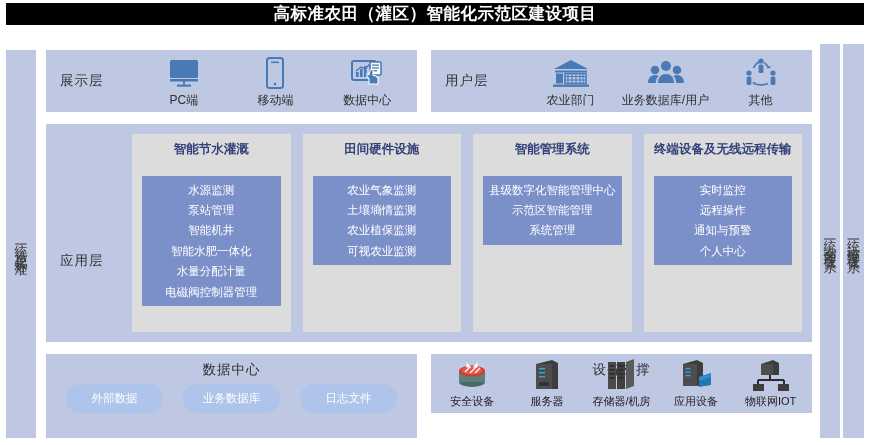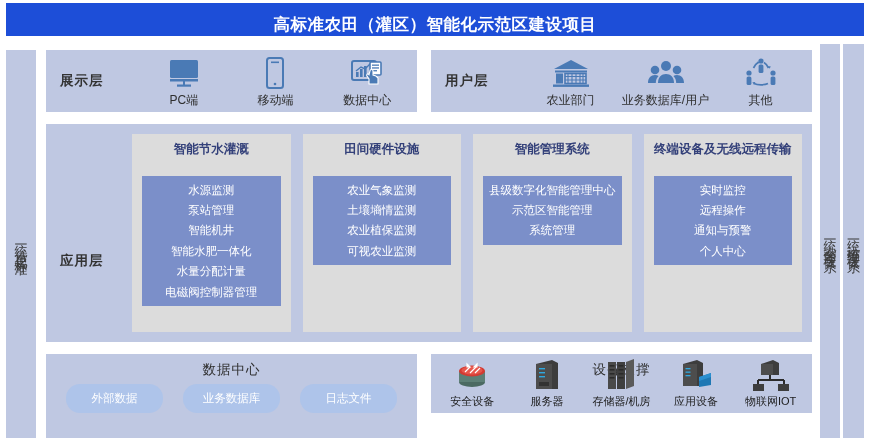--- a/index.html
+++ b/index.html
@@ -7,23 +7,23 @@
     width:870px;height:445px;
     background:#ffffff;
     font-family:"Liberation Sans","DejaVu Sans",sans-serif;
     overflow:hidden;
     position:relative;
   }
   .page{width:870px;height:445px;position:relative;box-sizing:border-box;}
 
   
   .title-bar{
-    position:absolute;left:6px;top:3px;width:858px;height:33px;
-    background:#1d4ed8;
-    display:flex;align-items:flex-end;justify-content:center;
+    position:absolute;left:6px;top:3px;width:858px;height:22px;
+    background:#000000;
+    display:flex;align-items:flex-start;justify-content:center;
   }
   .title-bar .title-text{
     color:#ffffff;font-size:16.5px;font-weight:bold;letter-spacing:.5px;
   }
 
   
   .rail{
     position:absolute;background:#bfc8e2;
     display:flex;align-items:center;justify-content:center;
   }
@@ -37,21 +37,21 @@
 
   
   .band{position:absolute;background:#bfc8e2;box-sizing:border-box;}
 
   
   #band-display{left:46px;top:50px;width:371px;height:62px;}
   #band-user{left:431px;top:50px;width:381px;height:62px;}
 
   .band-label{
     position:absolute;left:14px;top:50%;transform:translateY(-50%);
-    font-size:13.5px;color:#333;letter-spacing:1px;white-space:nowrap;font-weight:bold;
+    font-size:13.5px;color:#333;letter-spacing:1px;white-space:nowrap;
   }
   .icon-row{
     position:absolute;left:92px;top:0;right:4px;height:100%;
     display:flex;align-items:center;justify-content:space-around;
   }
   .icon-cell{
     display:flex;flex-direction:column;align-items:center;justify-content:flex-end;
     height:56px;width:76px;
   }
   .icon-cell .glyph{height:34px;display:flex;align-items:center;justify-content:center;}

